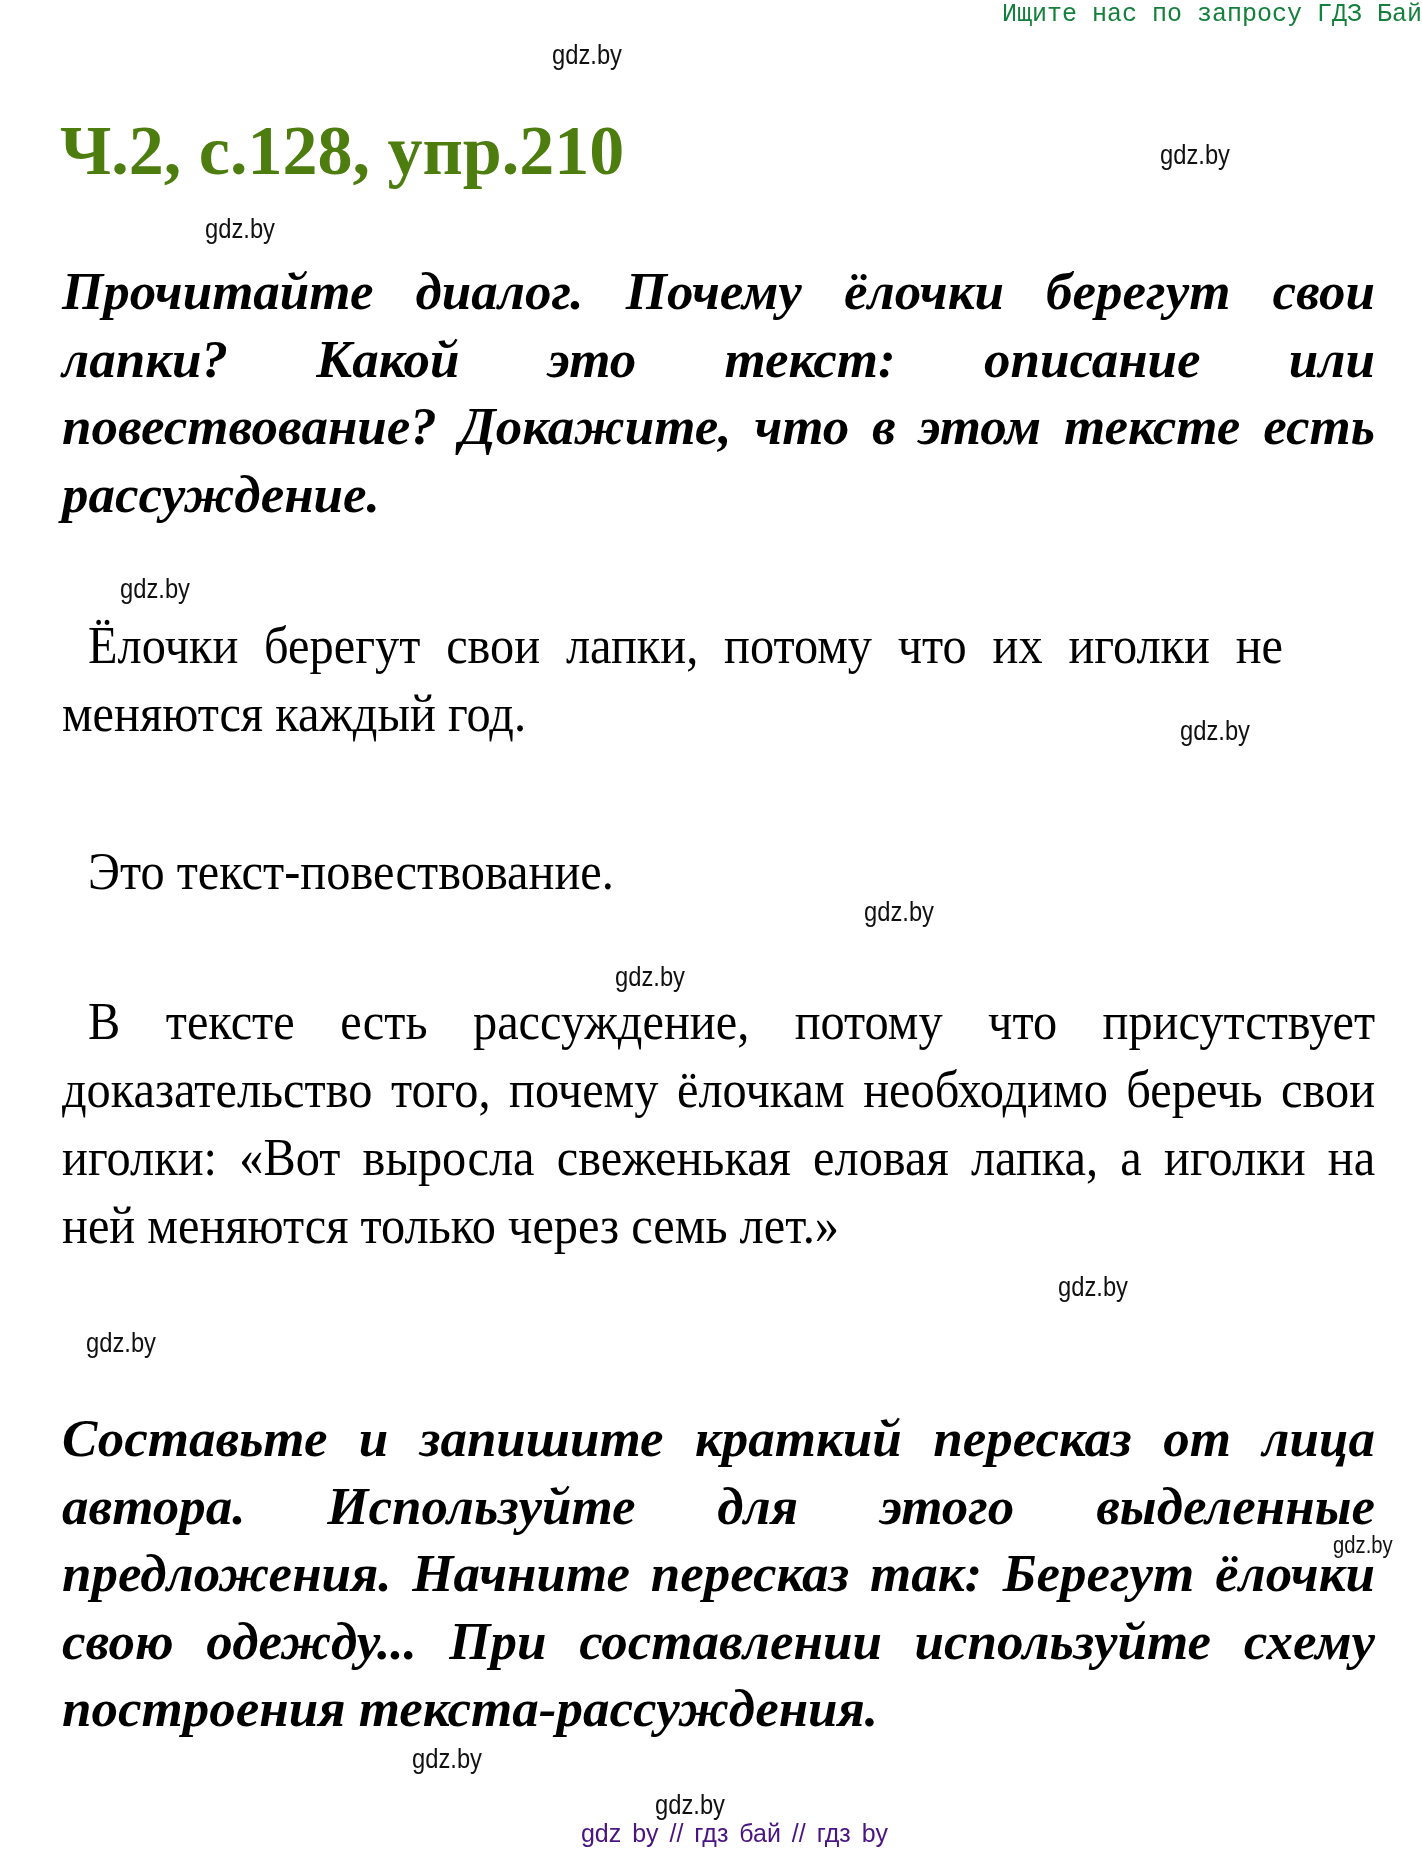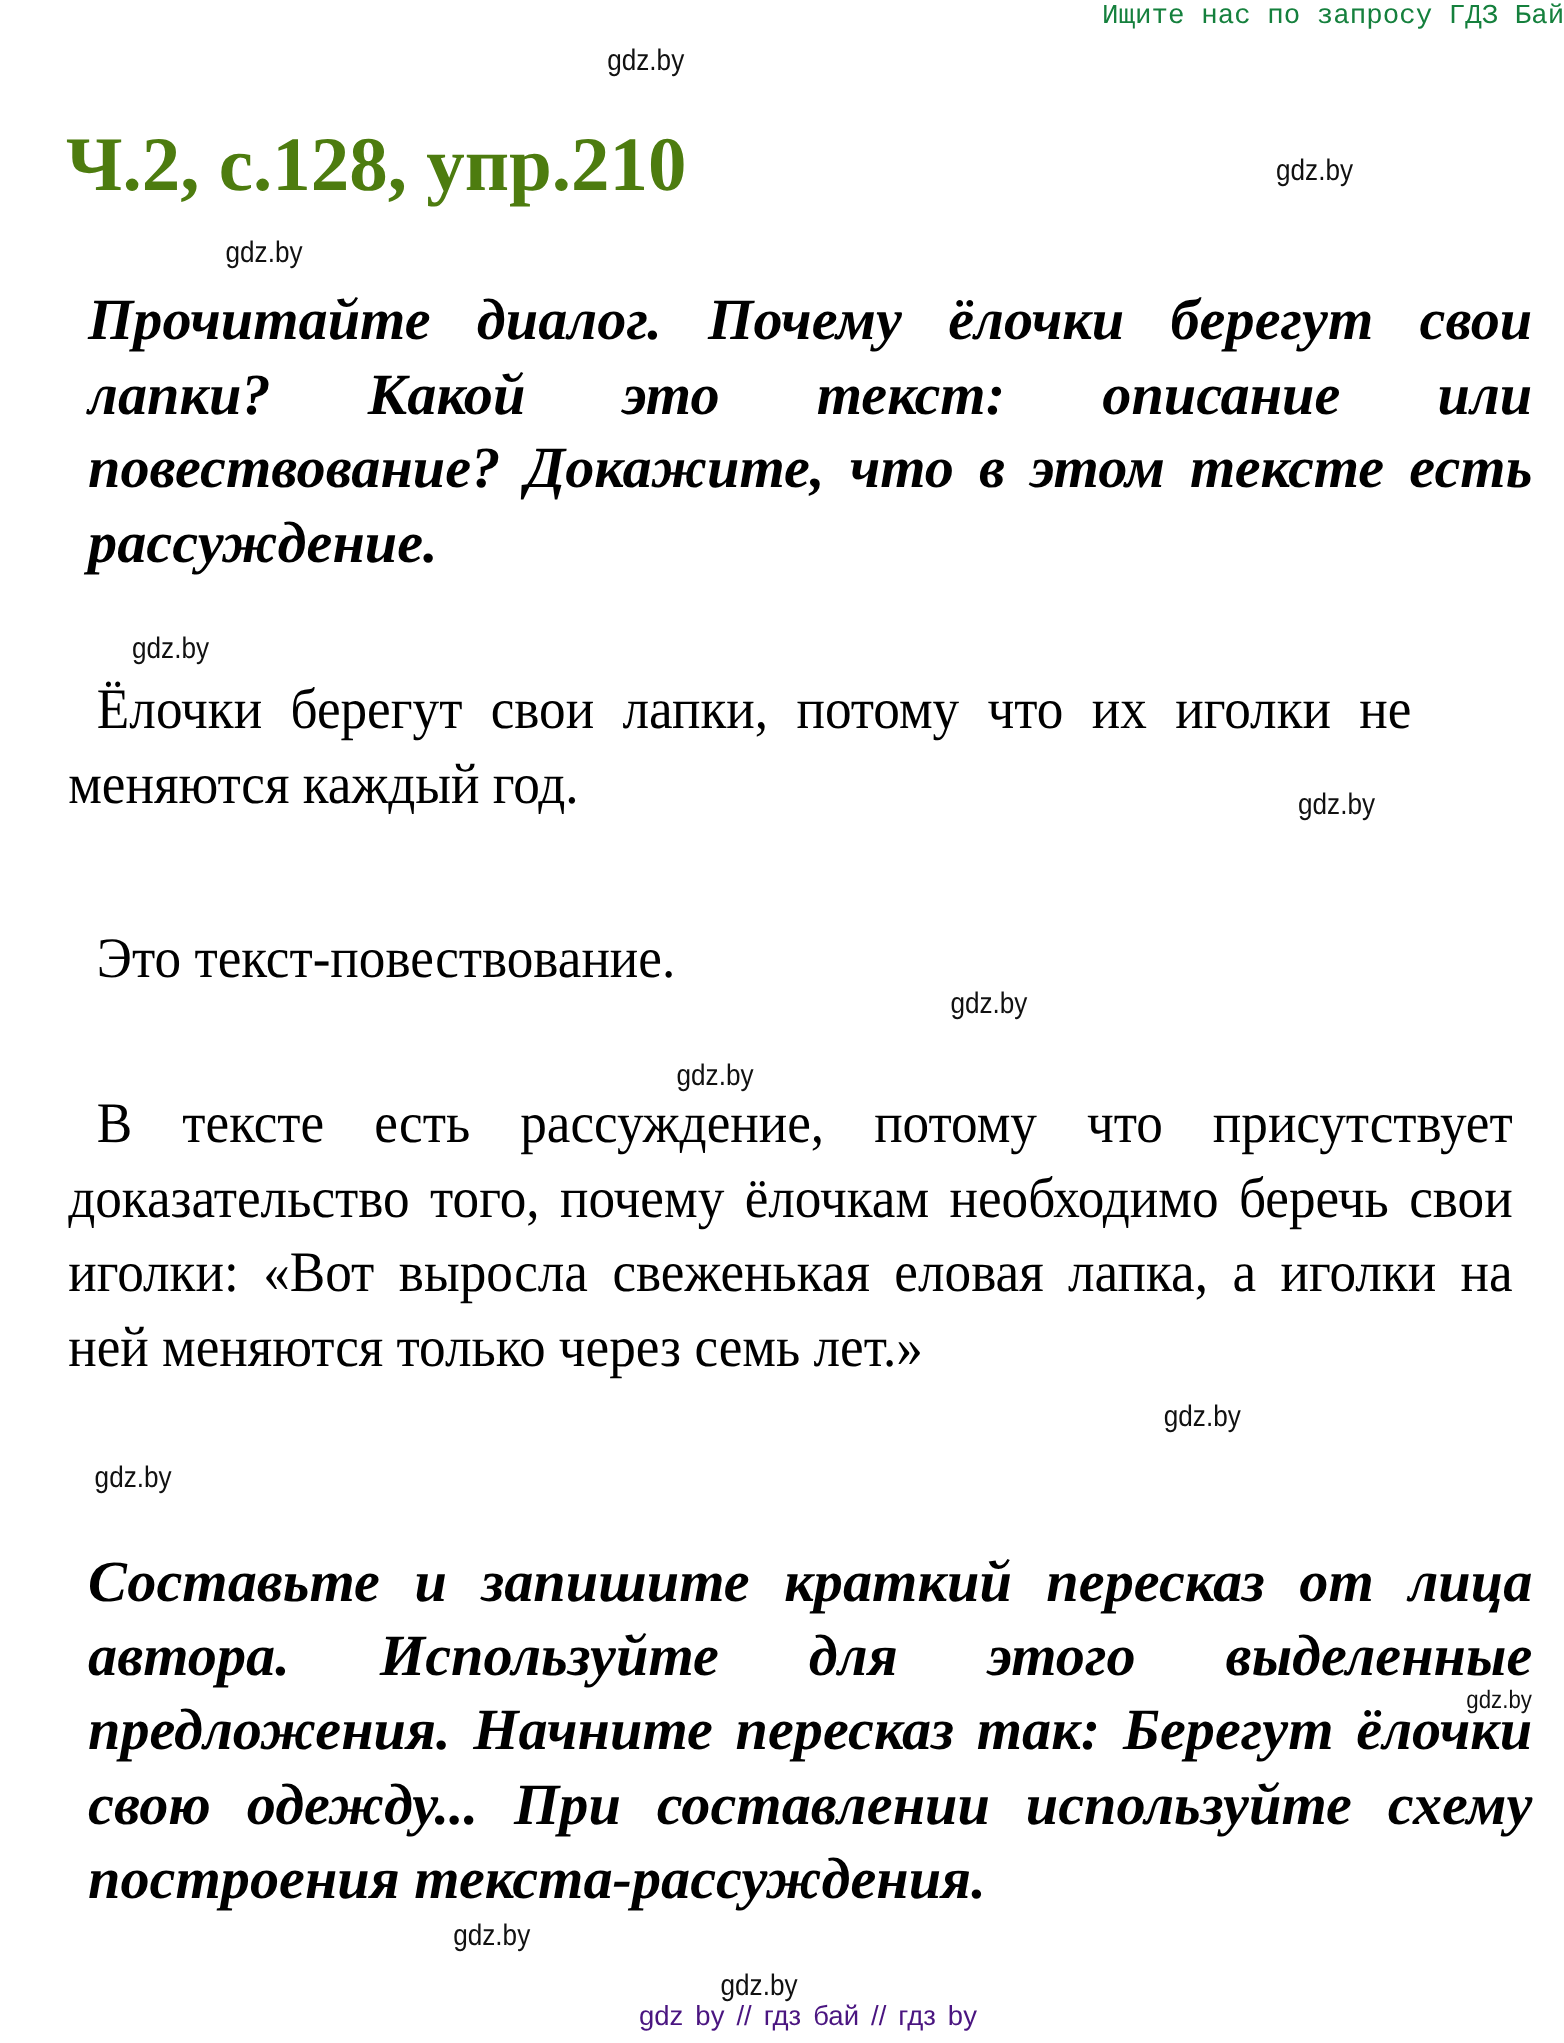--- a/index.html
+++ b/index.html
@@ -8,21 +8,21 @@
     position: absolute; left: 0; right: 0; top: 0; height: 34px;
     text-align: right; color: #15803d;
     font-family: Liberation Mono, monospace; font-size: 25px; line-height: 30px;
   }
   .title {
     position: absolute; left: 60px; top: 100px;
     font-family: "Liberation Serif", serif; font-weight: bold;
     font-size: 70px; line-height: 72px; color: #4d7c0f; margin-top: 15px;
   }
   .task {
-    position: absolute; left: 80px; width: 1313px;
+    position: absolute; left: 62px; width: 1313px;
     font-family: "Liberation Serif", serif; font-weight: bold; font-style: italic;
     font-size: 53px; line-height: 67.5px; color: #000;
     text-align: justify; text-align-last: left;
   }
   .answer {
     position: absolute; left: 62px; width: 1313px;
     font-family: "Liberation Serif", serif;
     font-size: 52px; line-height: 68px; color: #000;
     text-align: justify; text-align-last: left;
     transform: scaleX(0.93); transform-origin: left top;

